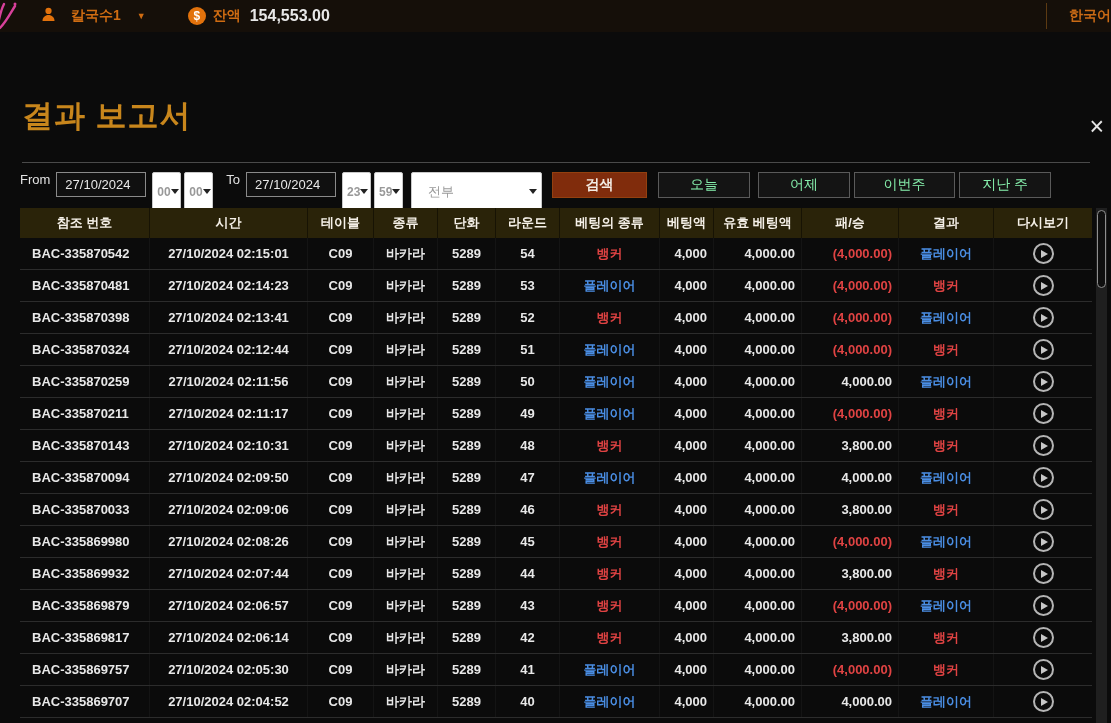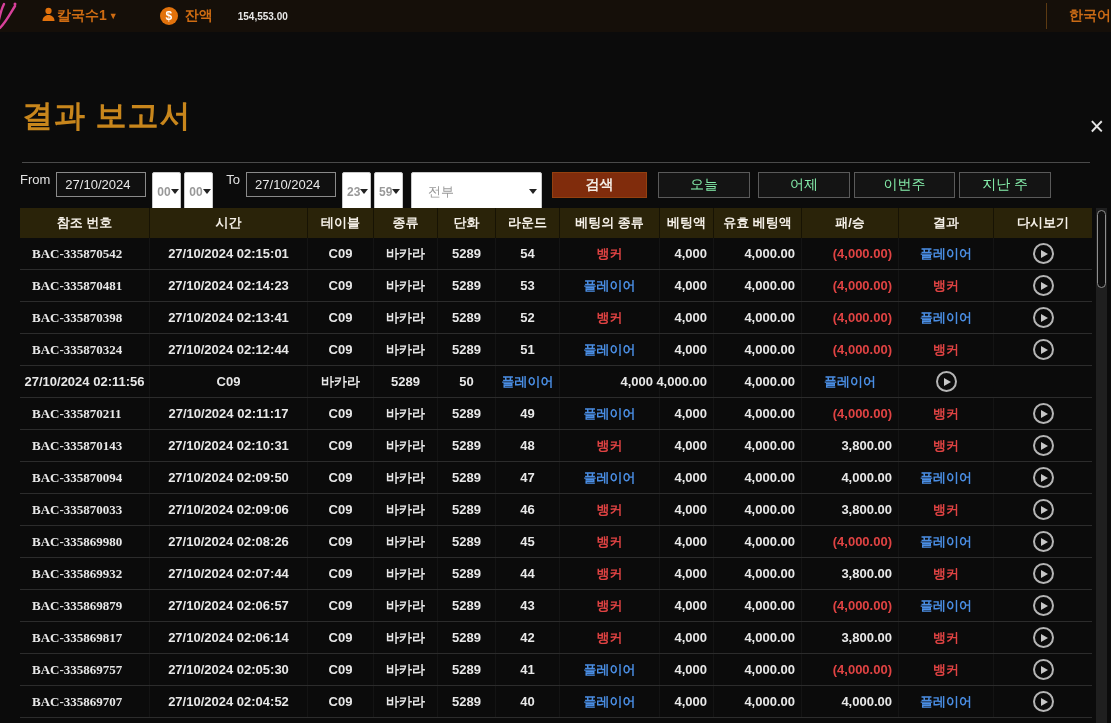--- a/index.html
+++ b/index.html
@@ -23,30 +23,30 @@
     color:var(--white);
     position:relative;
   }
   
   .topbar{
     position:absolute;top:0;left:0;width:1111px;height:32px;
     background:var(--topbar-bg);
     display:flex;align-items:center;
   }
   .logo{position:absolute;left:-9px;top:-2px;}
-  .user-chip{display:flex;align-items:center;gap:0;margin-left:40px;cursor:pointer;}
+  .user-chip{display:flex;align-items:center;gap:14px;margin-left:40px;cursor:pointer;}
   .user-name{color:var(--orange-text);font-size:14px;font-weight:700;}
   .caret{color:var(--orange-text);font-size:9px;margin-left:2px;}
   .balance-chip{display:flex;align-items:center;gap:7px;margin-left:42px;}
   .coin{
     width:18px;height:18px;border-radius:50%;background:var(--accent);
     color:#fff;font-size:12px;font-weight:700;display:flex;align-items:center;justify-content:center;
   }
   .balance-label{color:var(--orange-text);font-size:14px;font-weight:700;}
-  .balance-value{color:var(--white);font-size:10px;font-weight:700;margin-left:18px;}
+  .balance-value{color:var(--white);font-size:16px;font-weight:700;margin-left:2px;}
   .lang-wrap{position:absolute;right:0;top:0;height:32px;display:flex;align-items:center;}
   .lang-divider{width:1px;height:26px;background:#5c3a12;margin-right:22px;}
   .lang{color:#c96a15;font-size:14px;font-weight:700;cursor:pointer;}
   
   .page-title{
     position:absolute;left:22px;top:95px;
     color:var(--title);font-size:31px;font-weight:600;letter-spacing:1px;
   }
   .close-btn{
     position:absolute;right:7px;top:114px;
@@ -106,21 +106,21 @@
     display:grid;grid-template-columns:var(--cols);
     height:32px;border-bottom:1px solid var(--row-sep);
   }
   .td{
     display:flex;align-items:center;justify-content:center;
     font-size:13px;font-weight:700;color:var(--white);
     border-right:1px solid rgba(255,255,255,0.04);
     white-space:nowrap;
   }
   .td:last-child{border-right:none;}
-  .td-ref{justify-content:flex-start;padding-left:12px;font-family:Liberation Serif, serif;}
+  .td-ref{justify-content:flex-start;padding-left:12px;}
   .td-right{justify-content:flex-end;padding-right:6px;}
   .c-red{color:var(--red);}
   .c-blue{color:var(--blue);}
   .c-white{color:var(--white);}
   .play{
     width:21px;height:21px;border:2px solid #b5b5b5;border-radius:50%;
     display:flex;align-items:center;justify-content:center;cursor:pointer;
   }
   .play::after{
     content:"";display:block;margin-left:2px;
@@ -282,20 +282,21 @@
     <div class="td td-right">4,000</div>
     <div class="td td-right">4,000.00</div>
     <div class="td td-right c-red">(4,000.00)</div>
     <div class="td c-red">뱅커</div>
     <div class="td">
       <span class="play"></span>
     </div>
   </div>
 
   <div class="tr">
+    <div class="td td-ref">BAC-335870259</div>
     <div class="td">27/10/2024 02:11:56</div>
     <div class="td">C09</div>
     <div class="td">바카라</div>
     <div class="td">5289</div>
     <div class="td">50</div>
     <div class="td c-blue">플레이어</div>
     <div class="td td-right">4,000</div>
     <div class="td td-right">4,000.00</div>
     <div class="td td-right c-white">4,000.00</div>
     <div class="td c-blue">플레이어</div>

